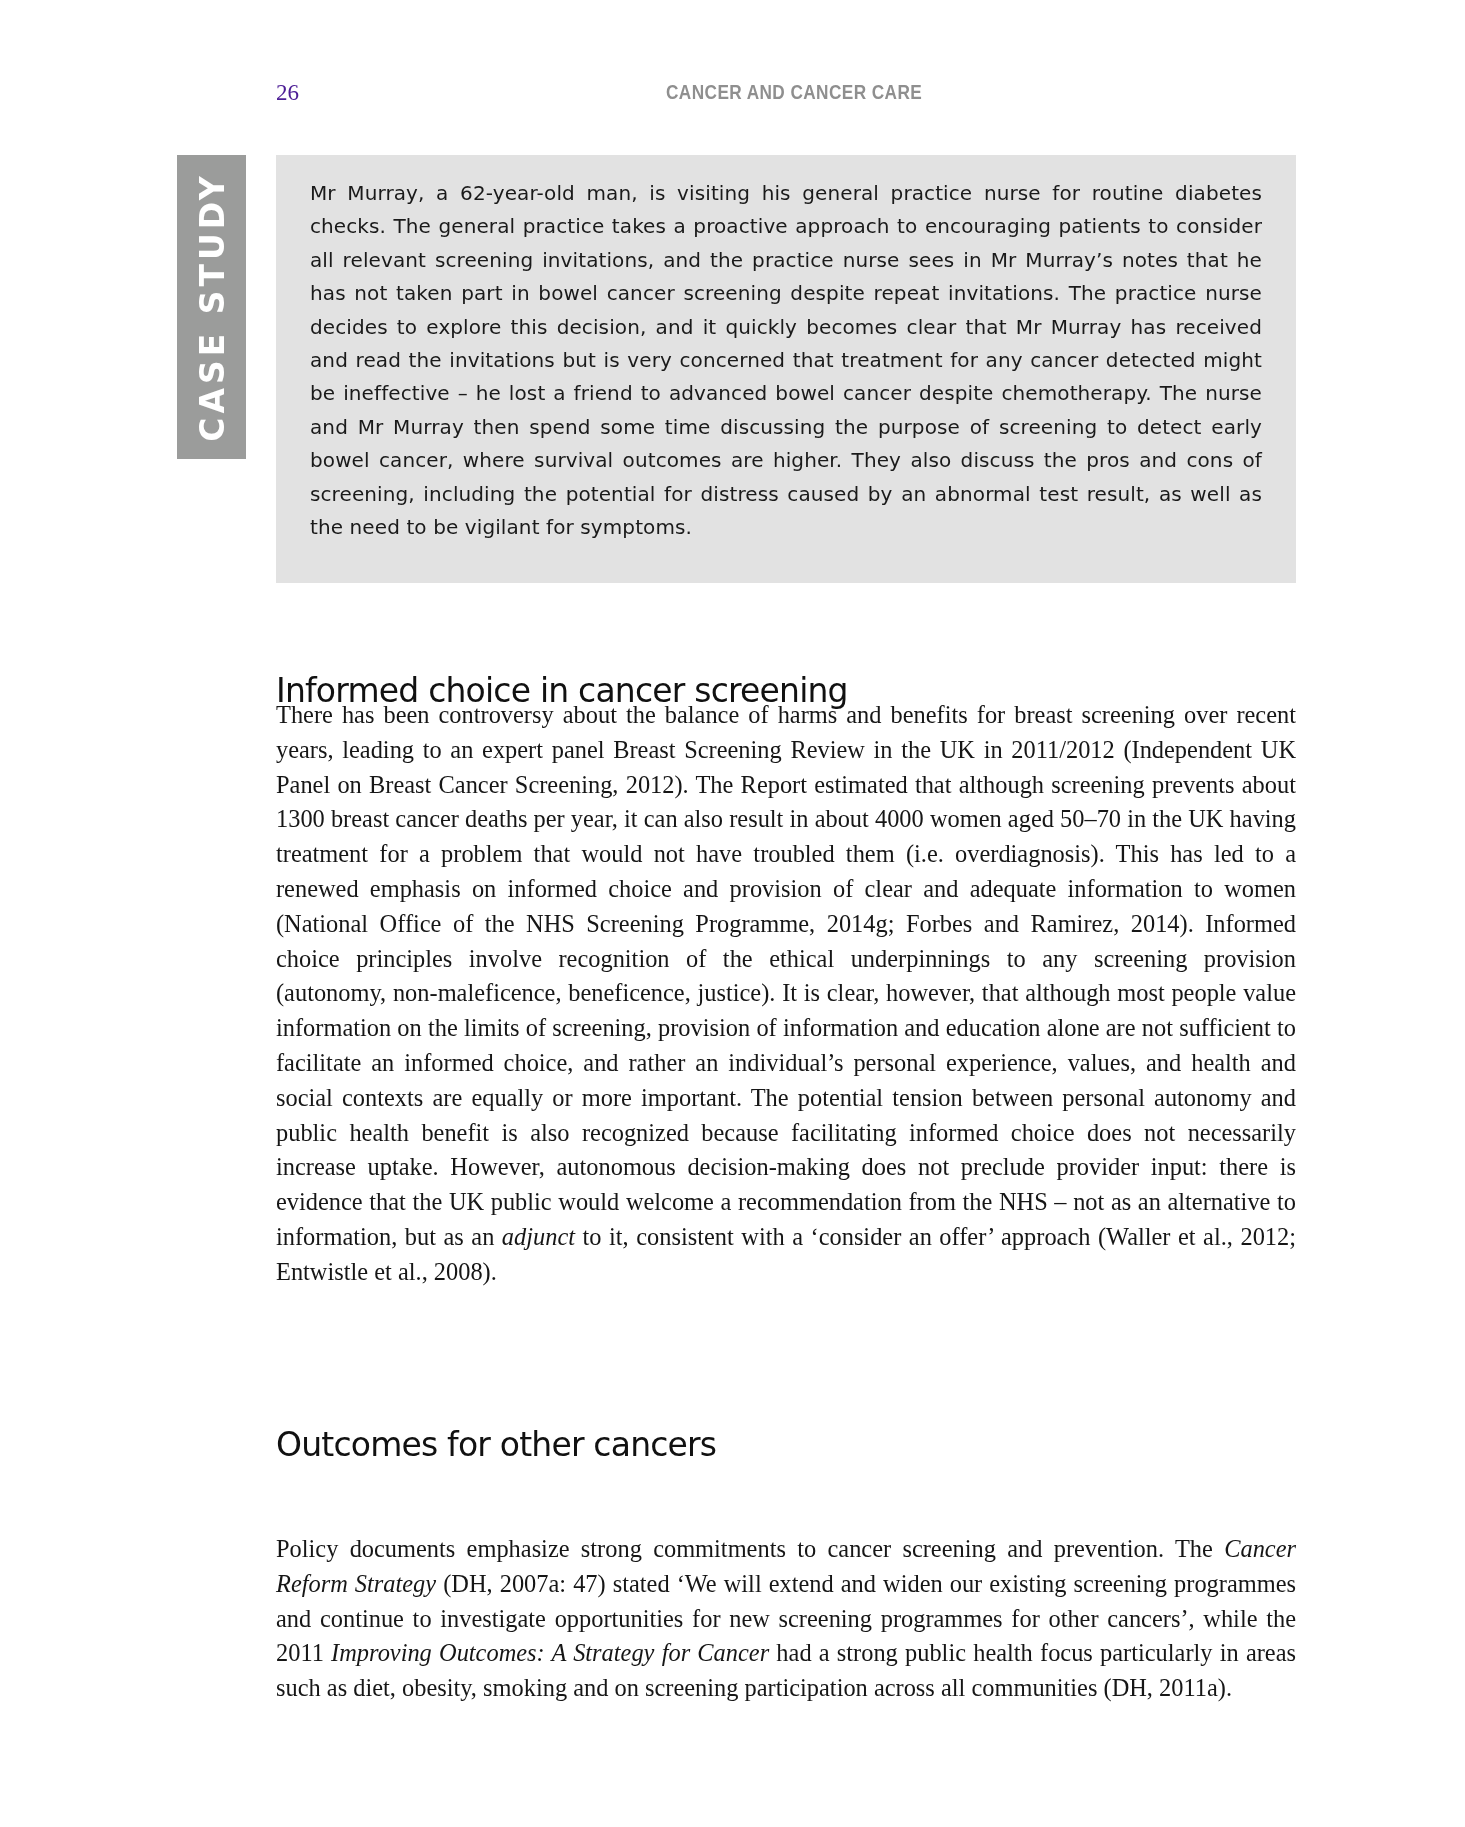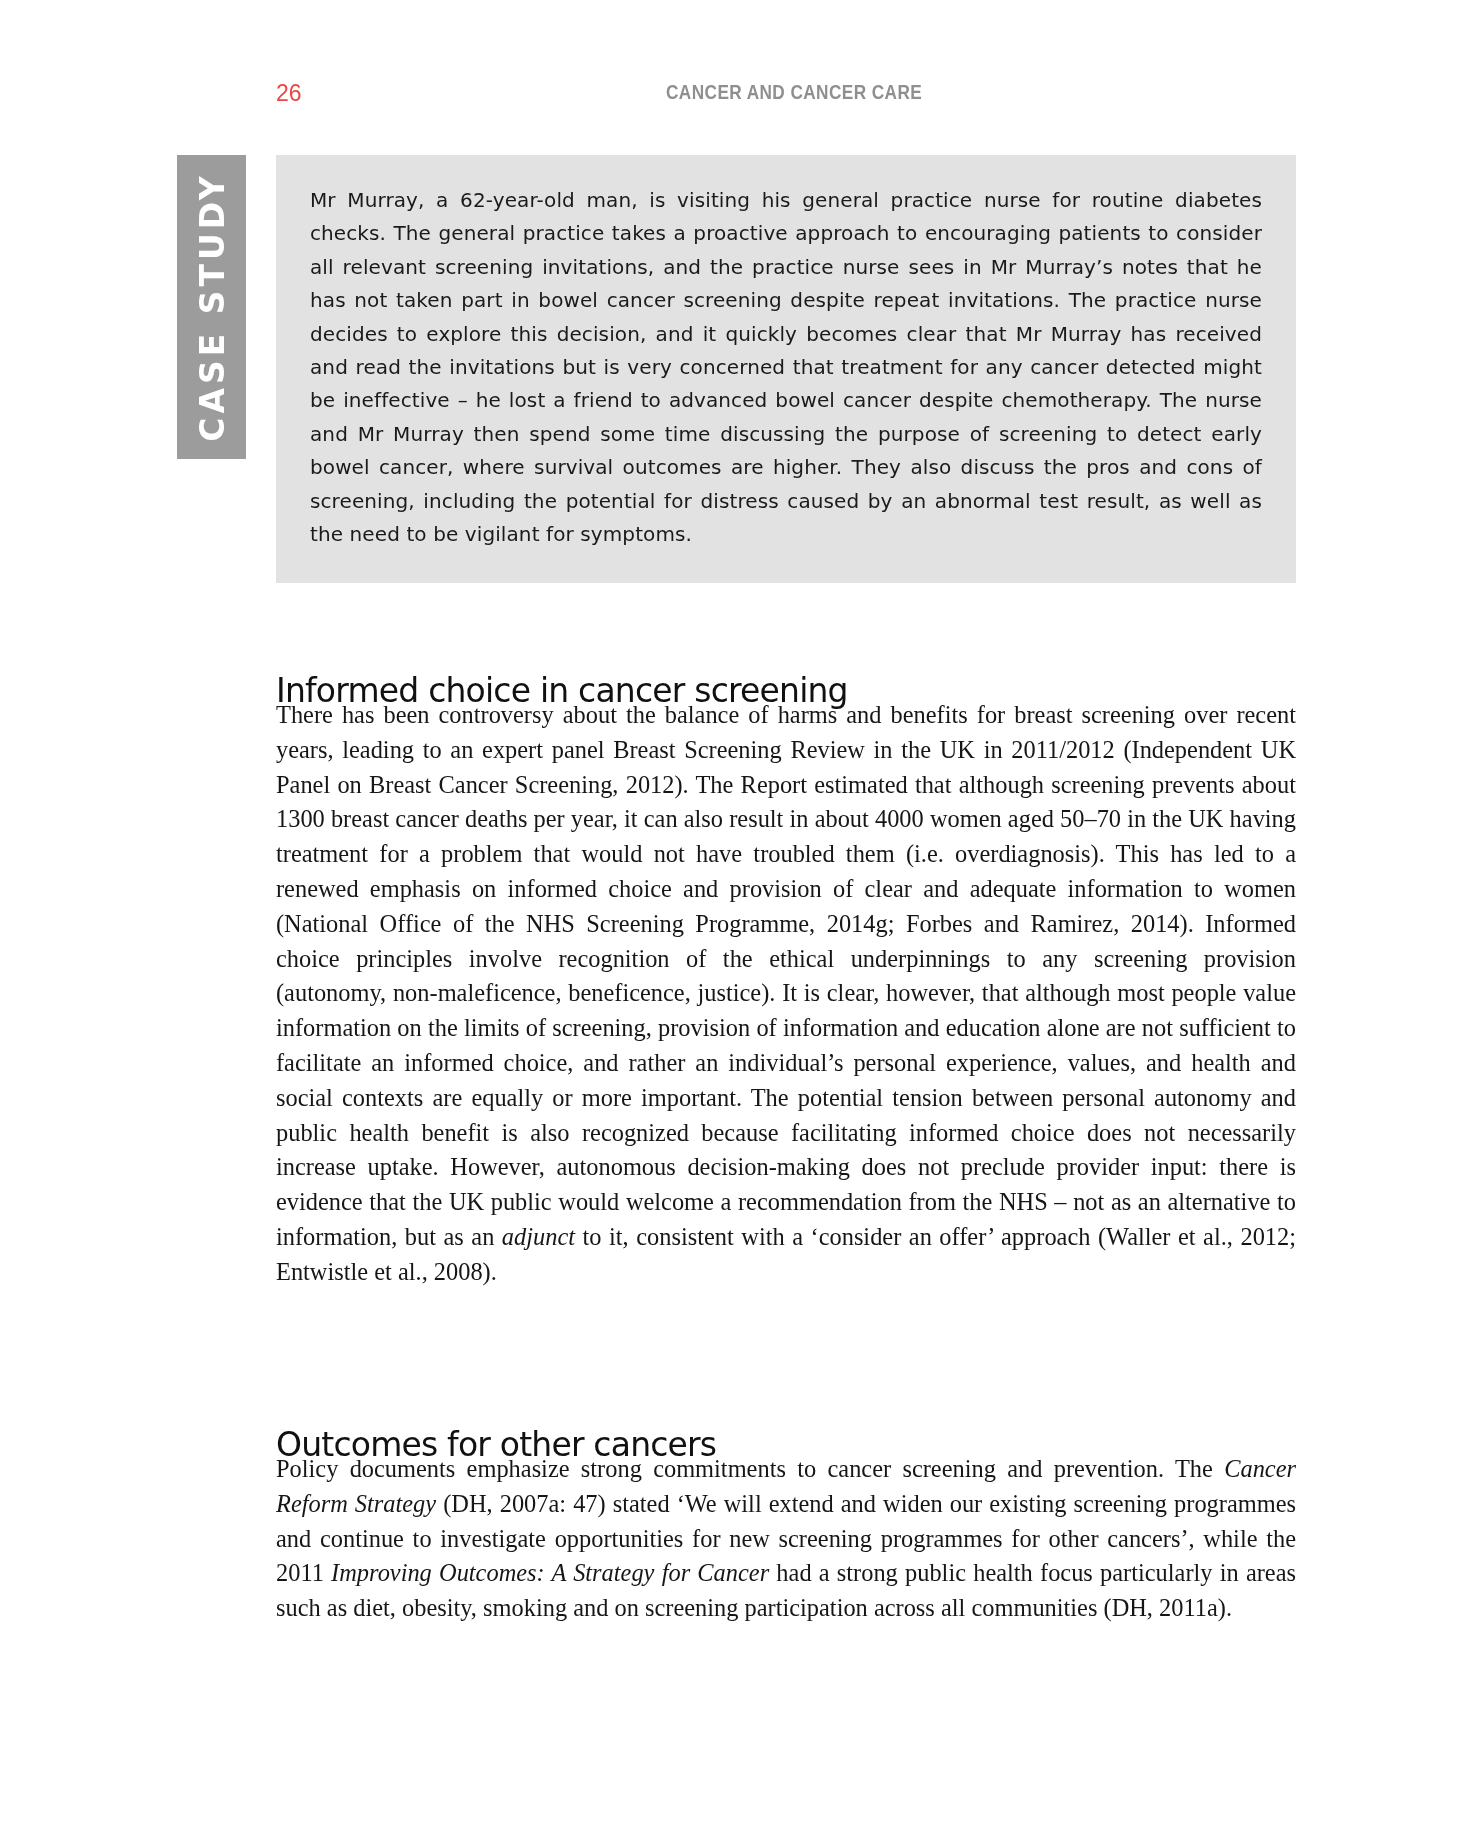--- a/index.html
+++ b/index.html
@@ -1,19 +1,19 @@
 <!DOCTYPE html>
 <html><head>
   <meta charset="utf-8">
   <style>
     html, body { margin: 0; padding: 0; background: #ffffff; }
     body { width: 1465px; height: 1827px; position: relative; overflow: hidden; }
     .page-number {
       position: absolute; left: 276px; top: 80px;
-      font-family: Liberation Sans, sans-serif; font-size: 23px; color: #ef4444;
+      font-family: Liberation Serif, serif; font-size: 23px; color: #4c1d95;
     }
     .running-head {
       position: absolute; left: 666px; top: 80px;
       font-family: "Liberation Sans Narrow", "Liberation Sans", sans-serif;
       font-size: 21px; font-weight: bold; color: #8f8f8f; letter-spacing: 0.5px;
       transform: scaleX(0.82); transform-origin: left top;
     }
     .case-tab {
       position: absolute; left: 177px; top: 155px; width: 69px; height: 304px;
       background: #9b9c9b;
@@ -21,40 +21,40 @@
     .case-tab span {
       position: absolute; left: 50%; top: 50%;
       transform: translate(-50%, -50%) rotate(-90deg);
       white-space: nowrap; color: #ffffff;
       font-family: "DejaVu Sans", sans-serif; font-weight: bold;
       font-size: 33px; letter-spacing: 4px;
     }
     .case-box {
       position: absolute; left: 276px; top: 155px; width: 1020px; height: 428px;
       background: #e2e2e2; box-sizing: border-box;
-      padding: 29px 34px 0 34px;
+      padding: 22px 34px 0 34px;
     }
     .case-box p {
       margin: 0; font-family: "DejaVu Sans", sans-serif; font-size: 20px;
       line-height: 33.4px; color: #1a1a1a; text-align: justify; letter-spacing: 0.1px;
     }
     .section-heading {
       position: absolute; left: 276px; margin: 0;
       font-family: "DejaVu Sans", sans-serif; font-weight: normal;
       font-size: 33px; color: #111; letter-spacing: -0.8px;
     }
     .h1 { top: 643px; margin-top: 28px; }
     .h2 { top: 1425px; }
     .body-text {
       position: absolute; left: 276px; width: 1020px; margin: 0;
       font-family: "Liberation Serif", serif; font-size: 24.4px;
       line-height: 34.8px; color: #161616; text-align: justify;
     }
     .p1 { top: 698px; }
-    .p2 { top: 1452px; }
+    .p2 { top: 1532px; }
     .body-text em { font-style: italic; }
   </style>
 </head>
 <body>
 
 <div class="page-number">26</div>
 <div class="running-head">CANCER AND CANCER CARE</div>
 
 <div class="case-tab">
   <span>CASE STUDY</span>

